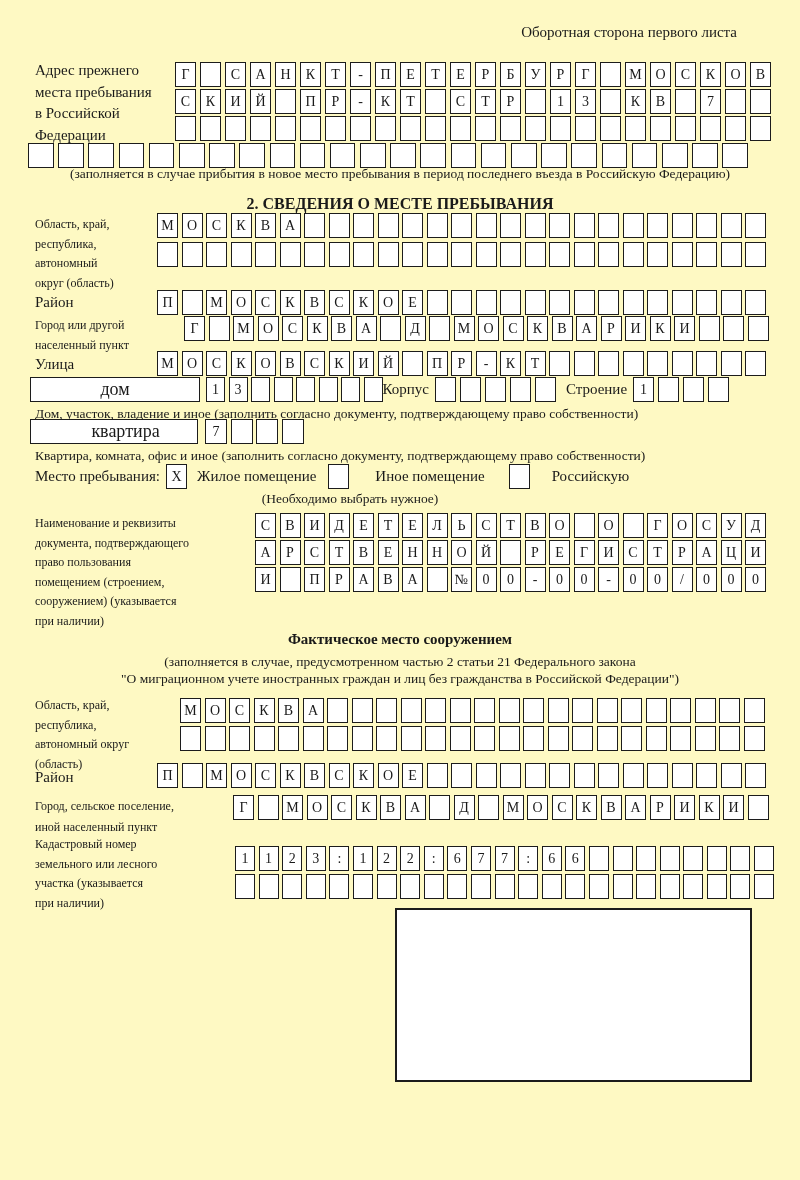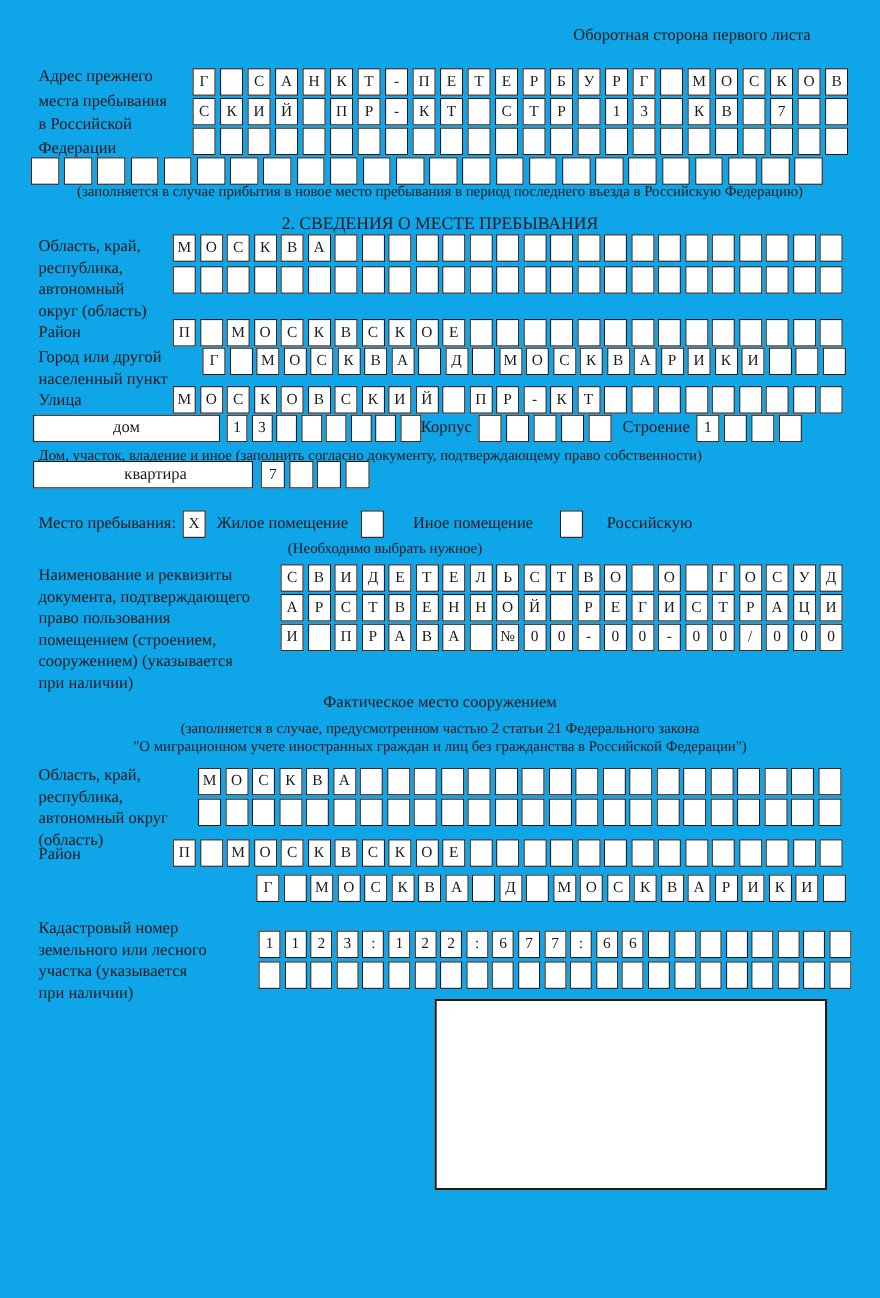--- a/index.html
+++ b/index.html
@@ -1,40 +1,40 @@
 <!DOCTYPE html>
 <html><head>
 <meta charset="utf-8">
 <style>
   html,body{margin:0;padding:0;background:#ffffff;}
   body{font-family:"Liberation Serif","DejaVu Serif",serif;color:#1a1a1a;}
-  .sheet{position:relative;width:800px;height:1180px;background:#0ea5e9;overflow:hidden;}
+  .sheet{position:relative;width:800px;height:1180px;background:#fef9c3;overflow:hidden;}
   .abs{position:absolute;}
   .lbl{font-size:15px;line-height:21.5px;white-space:pre-line;}
-  .lbl-sm{font-size:15px;line-height:19.5px;white-space:pre-line;}
+  .lbl-sm{font-size:12px;line-height:19.5px;white-space:pre-line;}
   .note{font-size:13.5px;white-space:nowrap;}
   .center{left:0;width:800px;text-align:center;}
-  .title{font-weight:normal;font-size:15.5px;}
+  .title{font-weight:bold;font-size:15.5px;}
   
   .boxrow{display:flex;--cw:21px;--ch:25px;--cg:3.5px;--cf:14px;gap:var(--cg);}
   .cell{box-sizing:border-box;flex:0 0 auto;width:var(--cw);height:var(--ch);
         border:1.7px solid #1c1c1c;display:flex;align-items:center;justify-content:center;
         font-size:var(--cf);font-family:"Liberation Serif",serif;background:#fff;}
   .rw-addr{left:175px;--cg:4px;}
   .rw-full{left:28px;--cw:25.6px;--cg:4.6px;}
   .rw-25{left:157px;}
   .rw-city1{left:184px;}
   .rw-doc{left:255px;}
   .rw-reg2{left:180px;}
   .rw-city2{left:233px;}
   .rw-cad{left:235px;--cw:20px;--cg:3.6px;}
   .sm{--cw:19px;--cg:3.5px;}
   .inline-row{display:flex;align-items:center;}
   .bigbox{box-sizing:border-box;border:1.7px solid #1c1c1c;height:25px;display:flex;
-          align-items:center;justify-content:center;font-size:15px;background:#fff;}
+          align-items:center;justify-content:center;font-size:18px;background:#fff;}
   .stamp{box-sizing:border-box;border:2px solid #1c1c1c;background:#fff;}
   .caption{font-size:13.8px;line-height:17.5px;text-align:center;}
 </style>
 </head>
 <body>
 
 <div class="sheet">
 
   <div class="abs note" style="top:24px;left:0;width:737px;text-align:right;font-size:15px;">Оборотная сторона первого листа</div>
 
@@ -320,28 +320,29 @@
     <div class="boxrow" style="margin-left:6px;--cg:4px;">
         <span class="cell">1</span>
         <span class="cell"></span>
         <span class="cell"></span>
         <span class="cell"></span>
       </div>
   </div>
   <div class="abs note" style="top:406px;left:35px;">Дом, участок, владение и иное (заполнить согласно документу, подтверждающему право собственности)</div>
 
   <div class="abs inline-row" style="top:419px;left:30px;">
-    <div class="bigbox" style="width:200px;padding-left:23px;">квартира</div>
+    <div class="bigbox" style="width:168px;padding-left:23px;">квартира</div>
     <div class="boxrow" style="margin-left:7px;--cw:22px;">
         <span class="cell">7</span>
         <span class="cell"></span>
         <span class="cell"></span>
         <span class="cell"></span>
       </div>
   </div>
+  <div class="abs note" style="top:448px;left:35px;">Квартира, комната, офис и иное (заполнить согласно документу, подтверждающему право собственности)</div>
 
   <div class="abs inline-row" style="top:464px;left:35px;">
     <span class="lbl" style="white-space:nowrap;">Место пребывания:</span>
     <span class="boxrow" style="margin-left:6px;">
         <span class="cell">X</span>
       </span>
     <span class="lbl" style="margin-left:10px;white-space:nowrap;">Жилое помещение</span>
     <span class="boxrow" style="margin-left:12px;">
         <span class="cell"></span>
       </span>
@@ -512,20 +513,22 @@
       <span class="cell"></span>
       <span class="cell"></span>
       <span class="cell"></span>
       <span class="cell"></span>
       <span class="cell"></span>
       <span class="cell"></span>
       <span class="cell"></span>
       <span class="cell"></span>
     </div>
 
+  <div class="abs lbl-sm" style="top:796px;left:35px;width:200px;line-height:21px;">Город, сельское поселение,
+иной населенный пункт</div>
   <div class="abs boxrow rw-city2" style="top:795px;">
       <span class="cell">Г</span>
       <span class="cell"></span>
       <span class="cell">М</span>
       <span class="cell">О</span>
       <span class="cell">С</span>
       <span class="cell">К</span>
       <span class="cell">В</span>
       <span class="cell">А</span>
       <span class="cell"></span>

